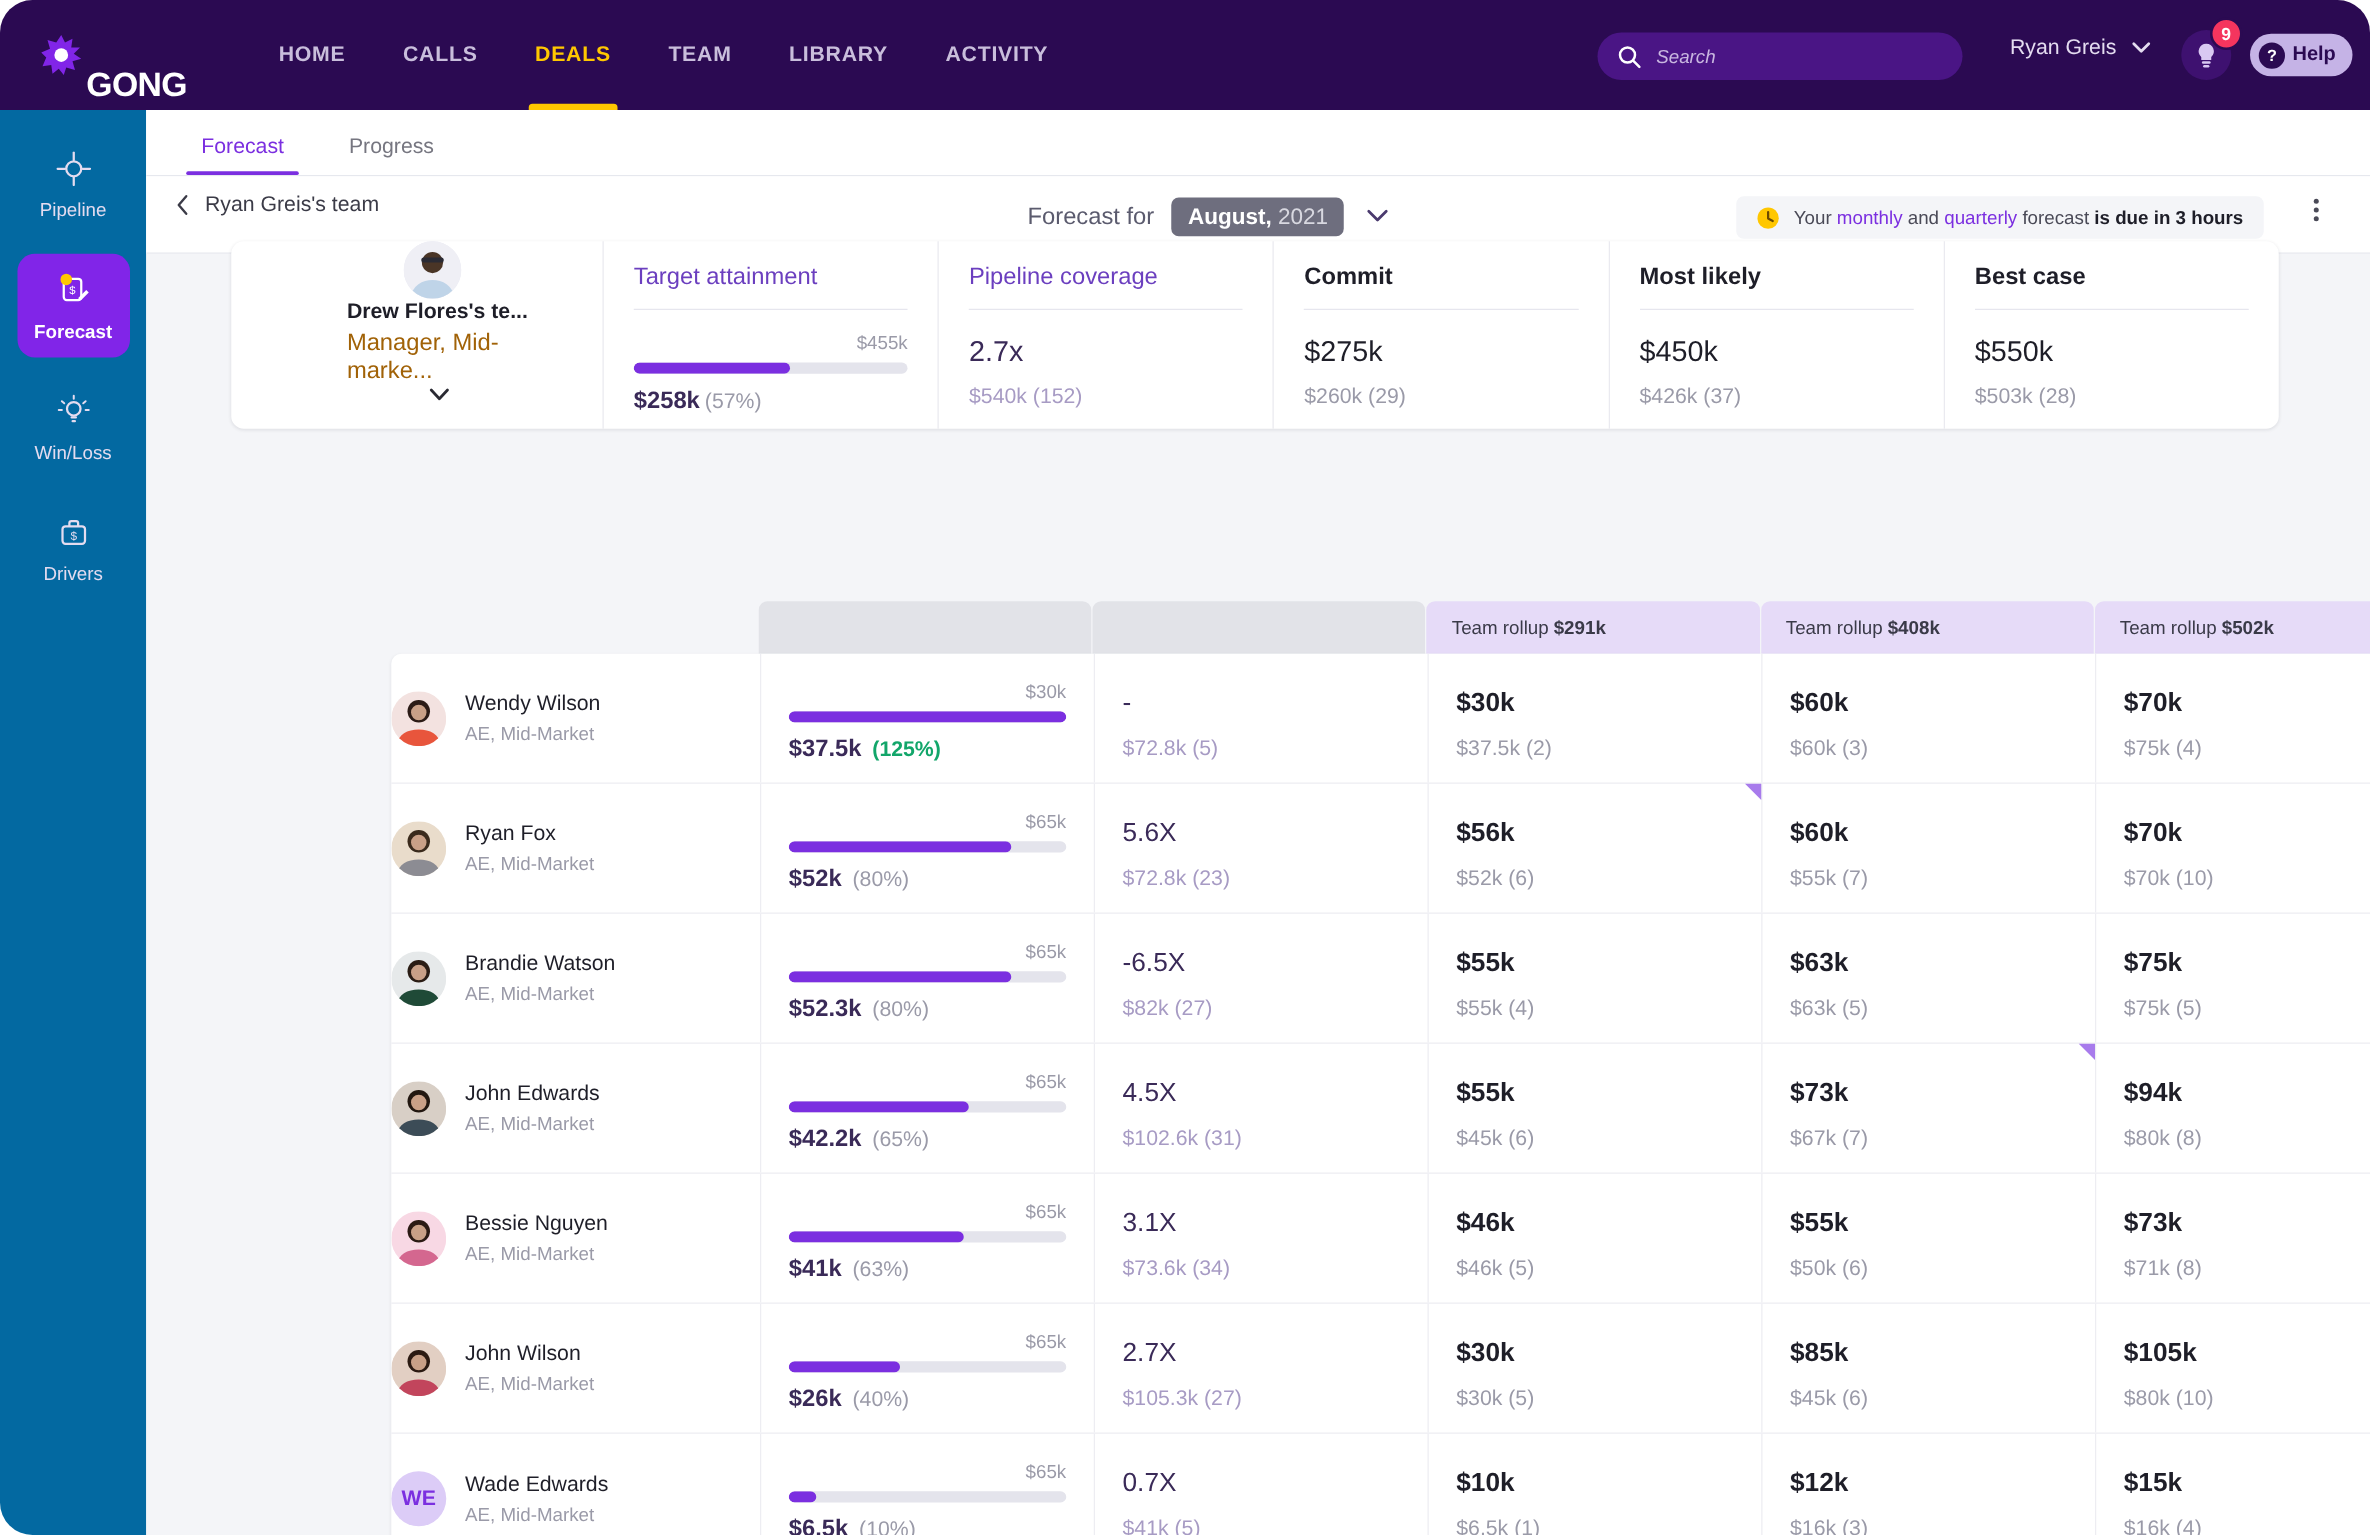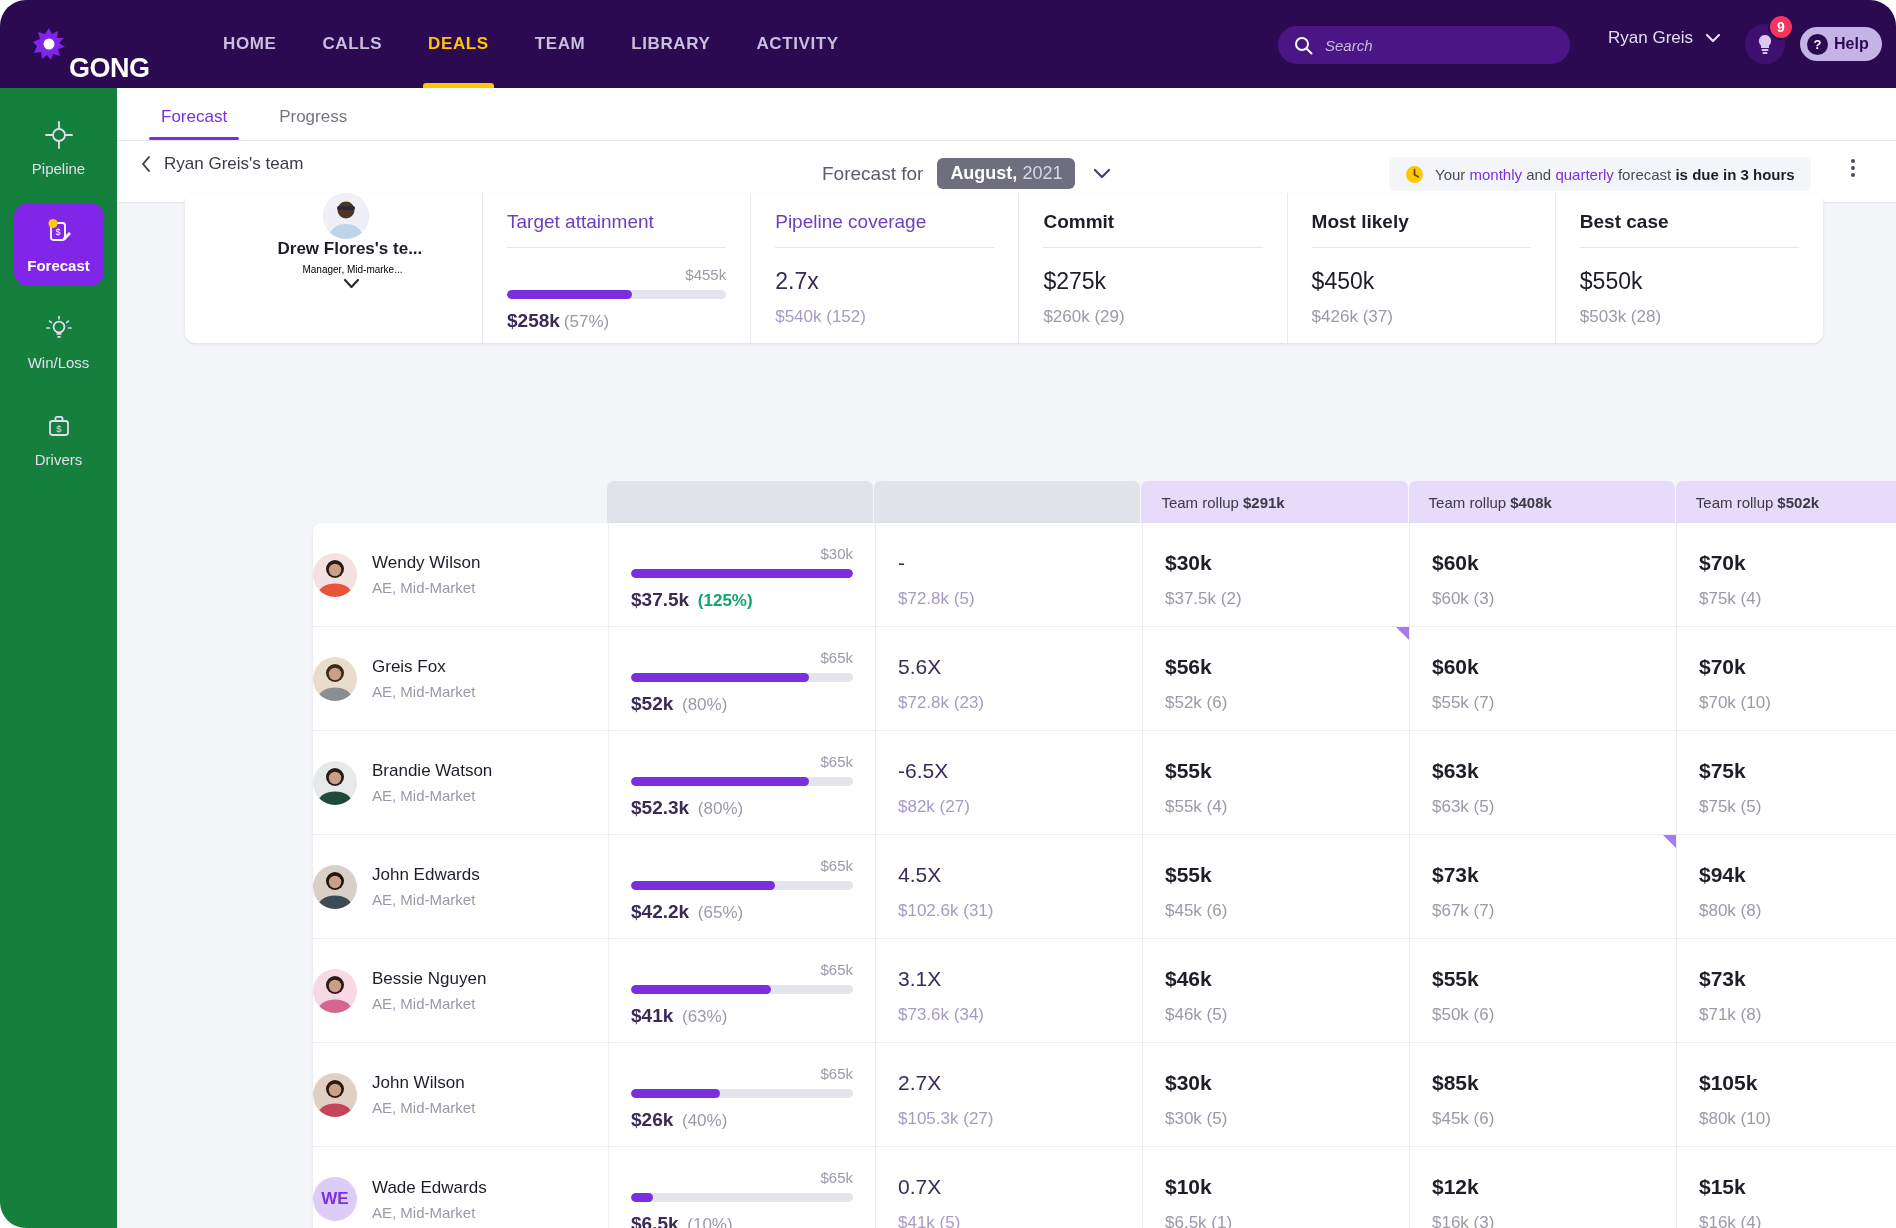--- a/index.html
+++ b/index.html
@@ -86,21 +86,21 @@
     width: 21px; height: 21px; border-radius: 11px; background: #2B0A52;
     color: #fff; font-size: 13px; font-weight: 700;
     display: flex; align-items: center; justify-content: center;
   }
   .help-label { color: #2B0A52; font-size: 16px; font-weight: 700; margin-left: 6px; }
 
   
   .rail {
     position: absolute; left: 0; top: 88px;
     width: 117px; height: 1140px;
-    background: #15803d;
+    background: #0369a1;
     border-bottom-left-radius: 26px;
     padding-top: 18px;
   }
   .rail-item {
     width: 90px; margin: 0 auto 14px auto;
     padding: 12px 0 12px 0; border-radius: 14px;
     display: flex; flex-direction: column; align-items: center;
     cursor: pointer;
   }
   .rail-item.active { background: #8125E8; }
@@ -179,21 +179,21 @@
     width: 298px; display: flex; align-items: center; padding-left: 24px;
     border-right: 1px solid #EAEAF0;
     flex-direction: column;
   }
   .owner-av {
     width: 46px; height: 46px; border-radius: 23px; flex: none;
     overflow: hidden; background: #E9E9F2;
   }
   .owner-txt { margin-left: 14px; width: 150px; }
   .owner-name { font-size: 17px; color: #1E1E28; font-weight: 700; }
-  .owner-role { font-size: 10px; color: #000000; margin-top: 5px; text-align: center; }
+  .owner-role { font-size: 19px; color: #a16207; margin-top: 5px; }
   .owner-chev { margin-left: 12px; cursor: pointer; }
 
   .sum-cell {
     flex: 1; padding: 18px 24px 0 24px; position: relative;
   }
   .sum-cell + .sum-cell { border-left: 1px solid #EAEAF0; }
   .sum-title { font-size: 19px; color: #6B3FBF; font-weight: 400; }
   .sum-title.dark { color: #1E1E28; font-weight: 700; }
   .sum-rule { height: 1px; background: #E6E6EE; margin-top: 14px; }
   .sum-big { font-size: 23px; color: #1E1E28; margin-top: 20px; }
@@ -555,21 +555,21 @@
         </div>
         <div class="trow">
           <div class="c-person">
             <div class="av"><svg width="44" height="44" viewBox="0 0 44 44">
                 <rect width="44" height="44" fill="#E9DCCB"></rect>
                 <circle cx="22" cy="16" r="9" fill="#3A2A1C"></circle>
                 <circle cx="22" cy="17" r="6.2" fill="#C9A087"></circle>
                 <path d="M4 44 c1.5-10 9-13.5 18-13.5 s16.5 3.5 18 13.5z" fill="#8C8C93"></path>
               </svg></div>
             <div class="p-txt">
-              <div class="p-name">Greis Fox</div>
+              <div class="p-name">Ryan Fox</div>
               <div class="p-role">AE, Mid-Market</div>
             </div>
           </div>
           <div class="c-target">
             <div class="bar-cap">$65k</div>
             <div class="bar-track">
               <div class="bar-fill" style="width: 80%;"></div>
             </div>
             <div class="bar-val"><span>$52k</span><span class="pct"> (80%)</span></div>
           </div>

